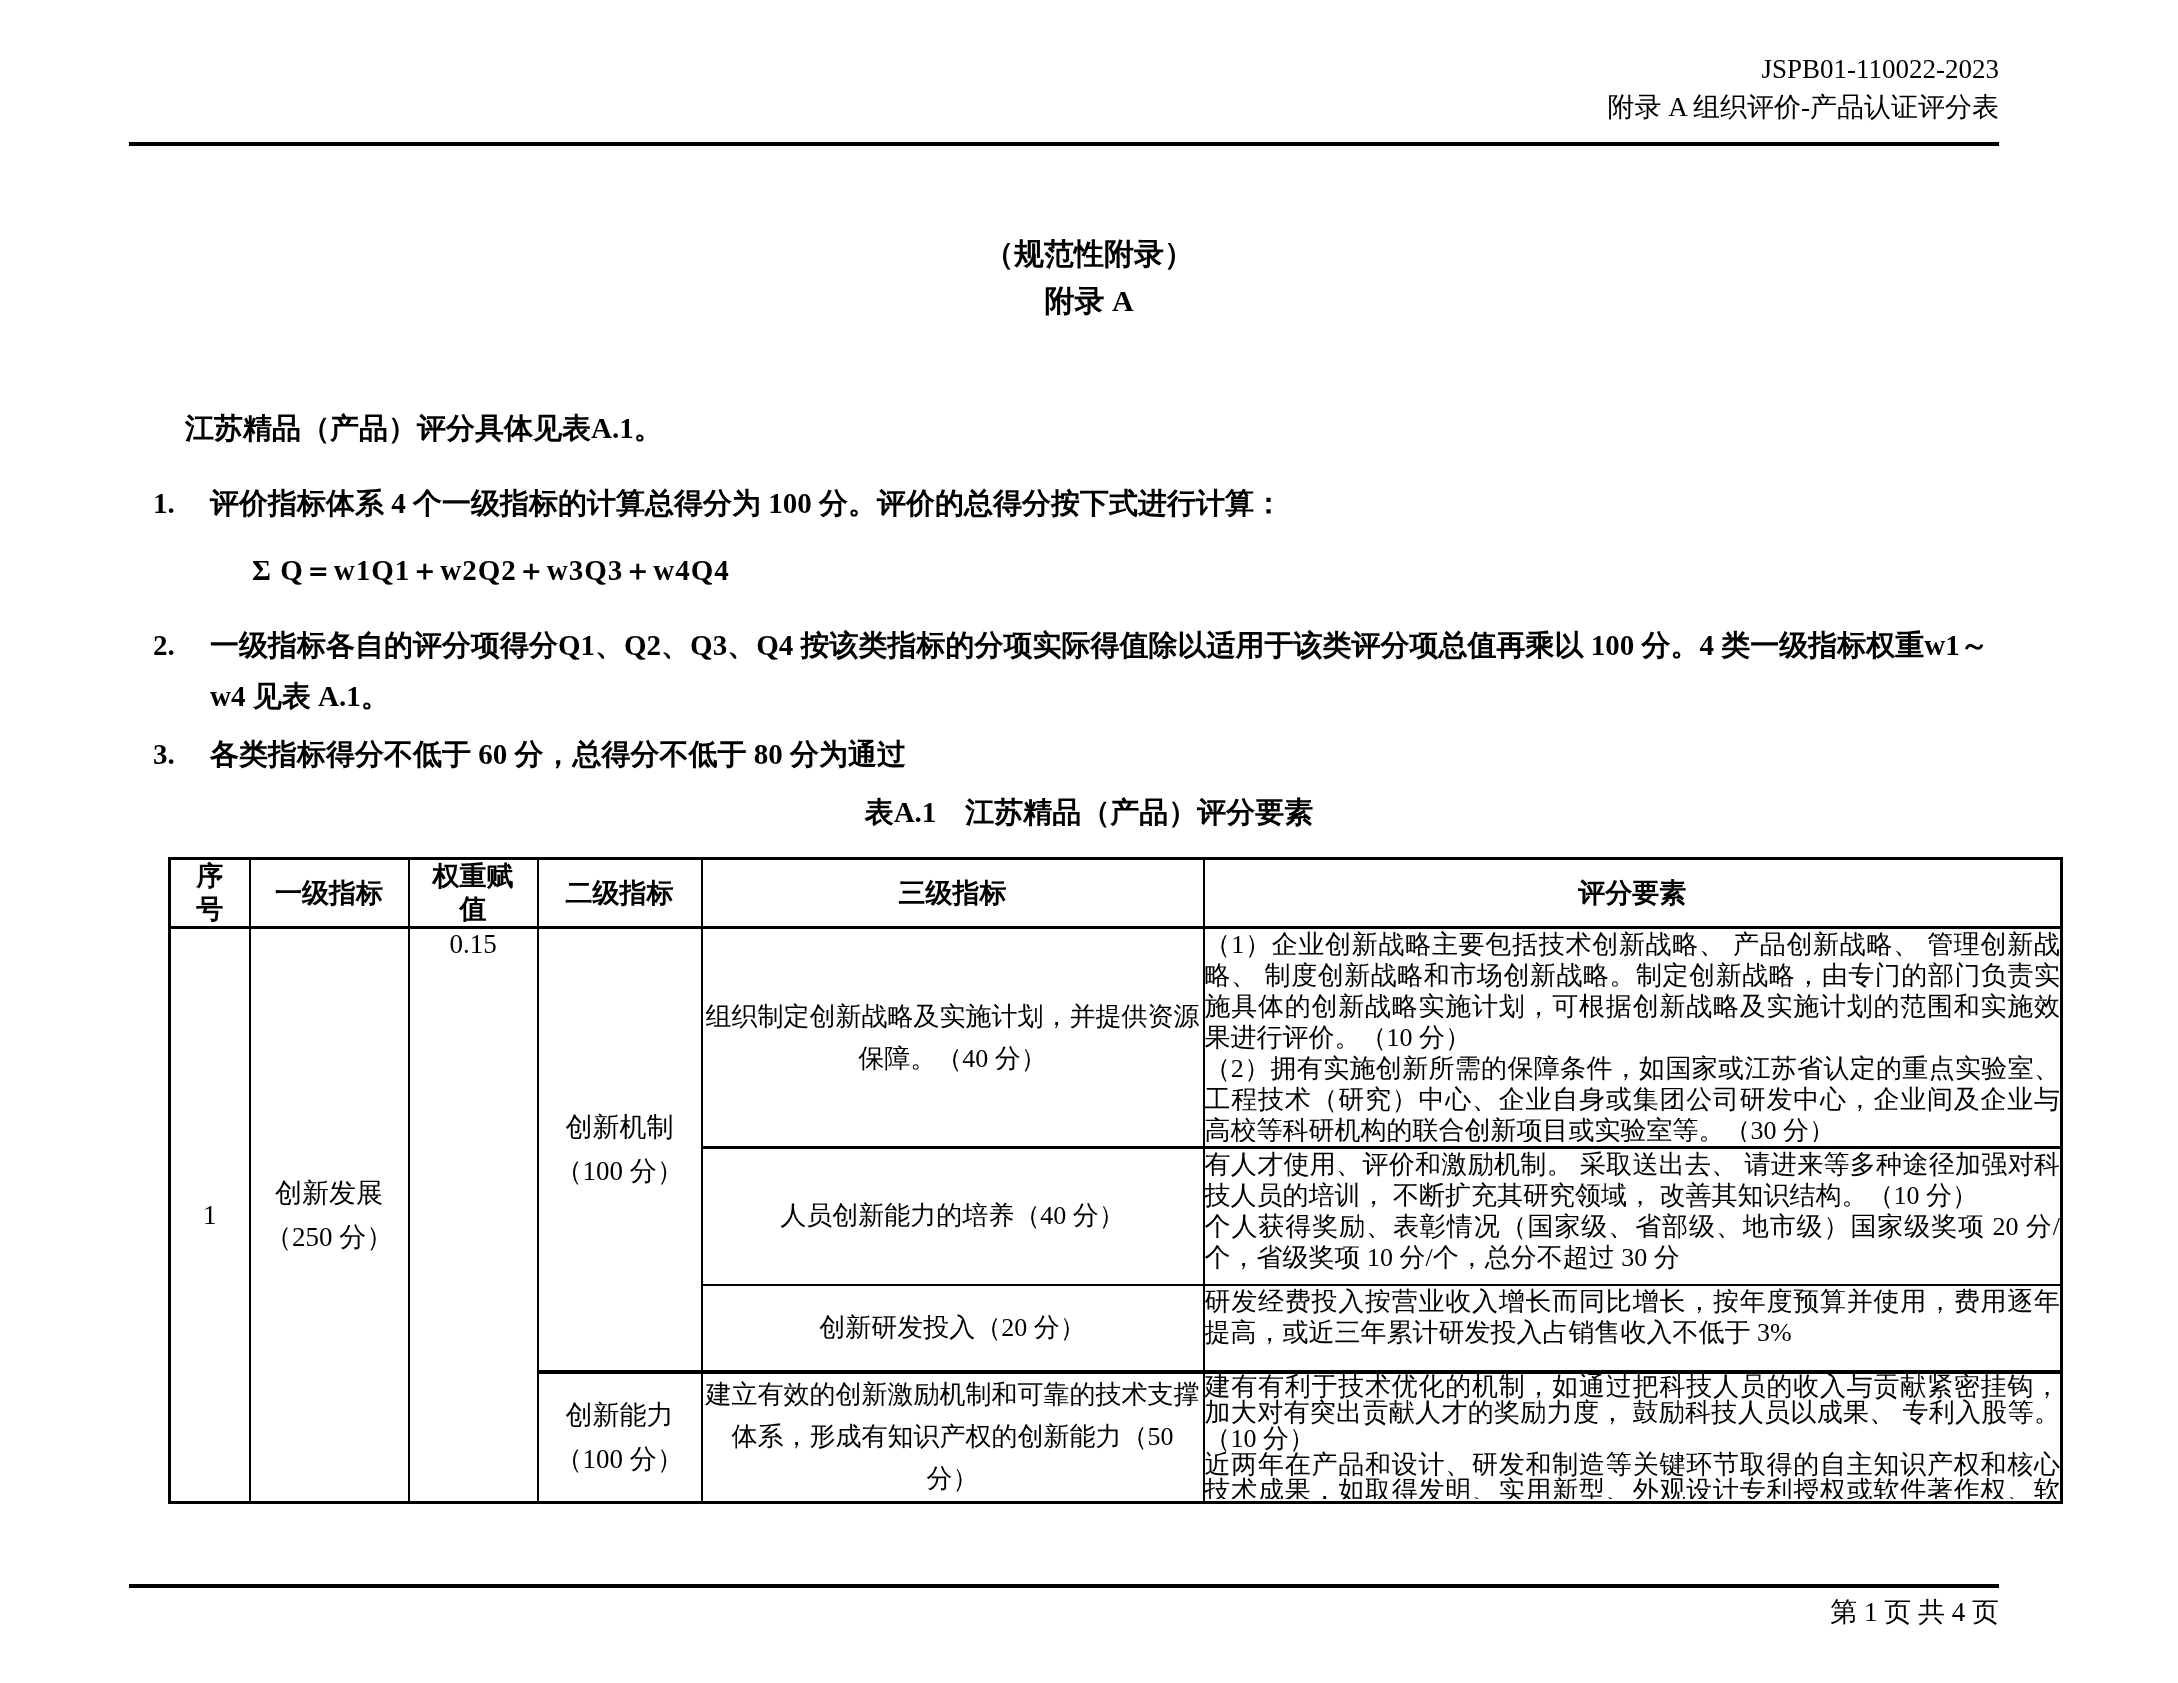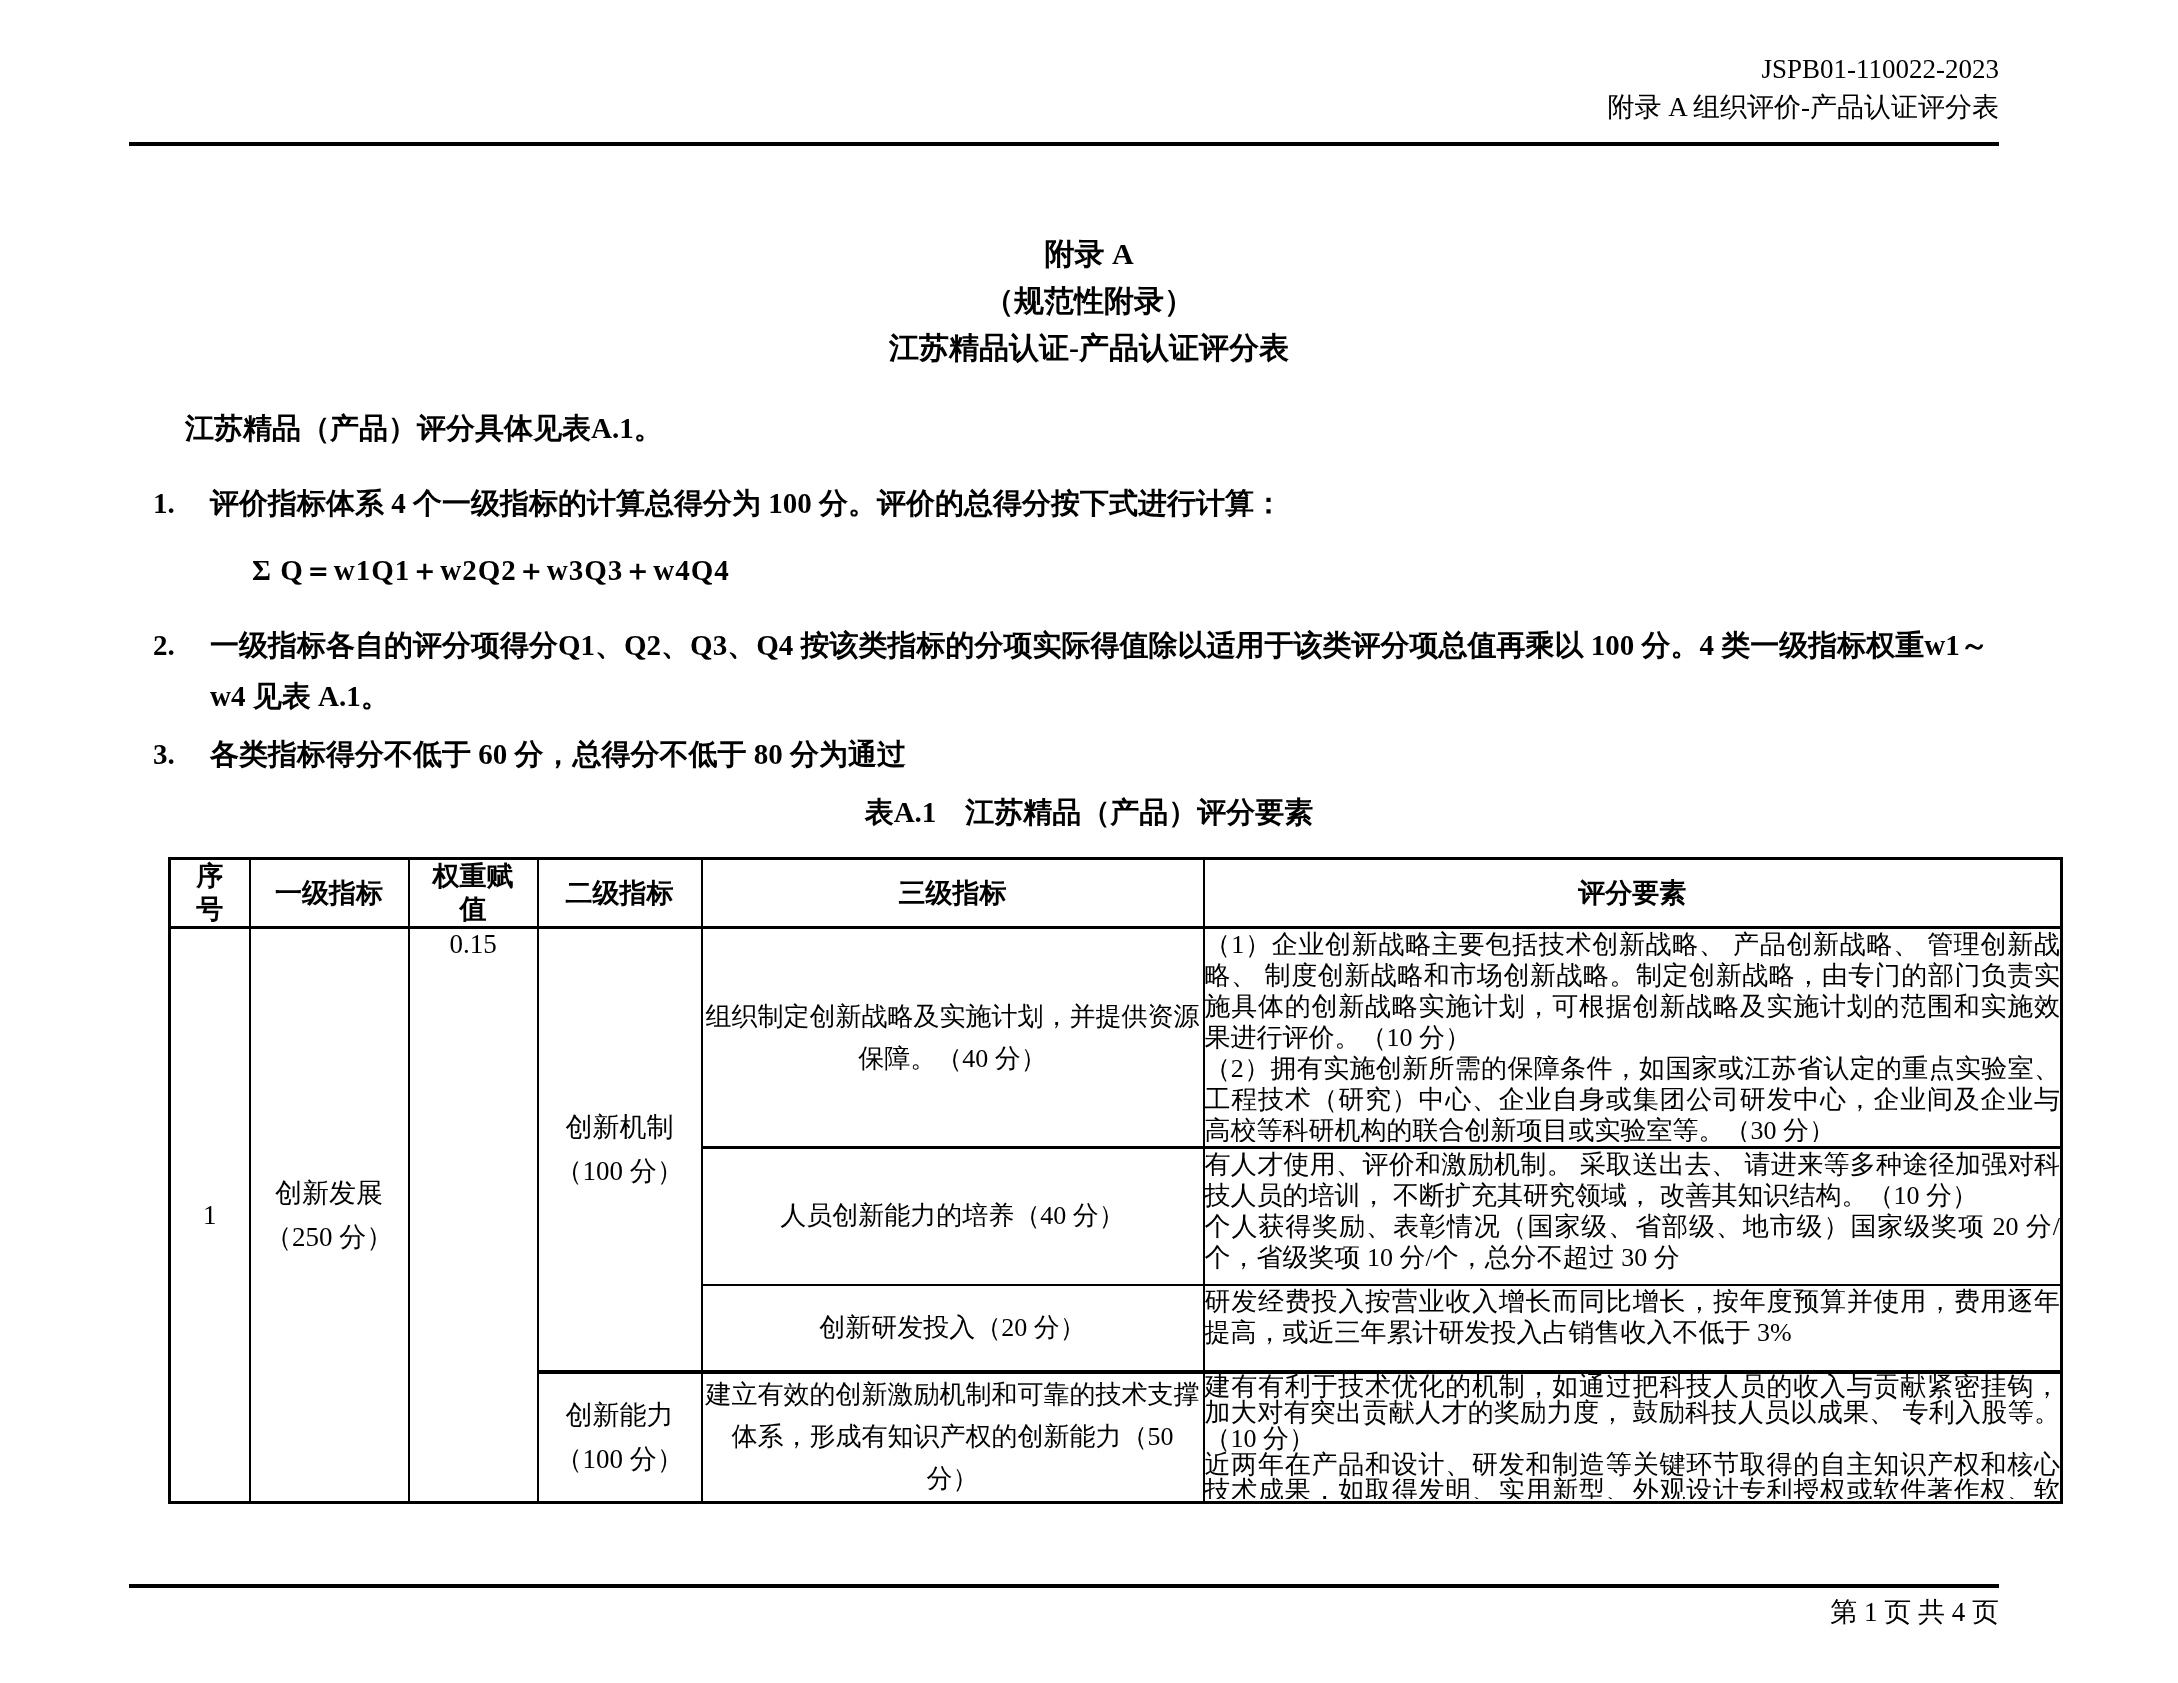--- a/index.html
+++ b/index.html
@@ -102,23 +102,22 @@
 
 <div class="page">
 
   <div class="doc-header">
     <div>JSPB01-110022-2023</div>
     <div>附录 A 组织评价-产品认证评分表</div>
   </div>
   <div class="header-rule"></div>
 
   <div class="appendix-title">
+    <div>（规范性附录）</div>
     <div>附录 A</div>
-    <div>（规范性附录）</div>
-    <div>江苏精品认证-产品认证评分表</div>
   </div>
 
   <div class="intro">江苏精品（产品）评分具体见表A.1。</div>
 
   <div class="item item-1">
     <span class="num">1.</span>
     <span class="txt">评价指标体系 4 个一级指标的计算总得分为 100 分。评价的总得分按下式进行计算：</span>
   </div>
 
   <div class="formula">Σ Q＝w1Q1＋w2Q2＋w3Q3＋w4Q4</div>

